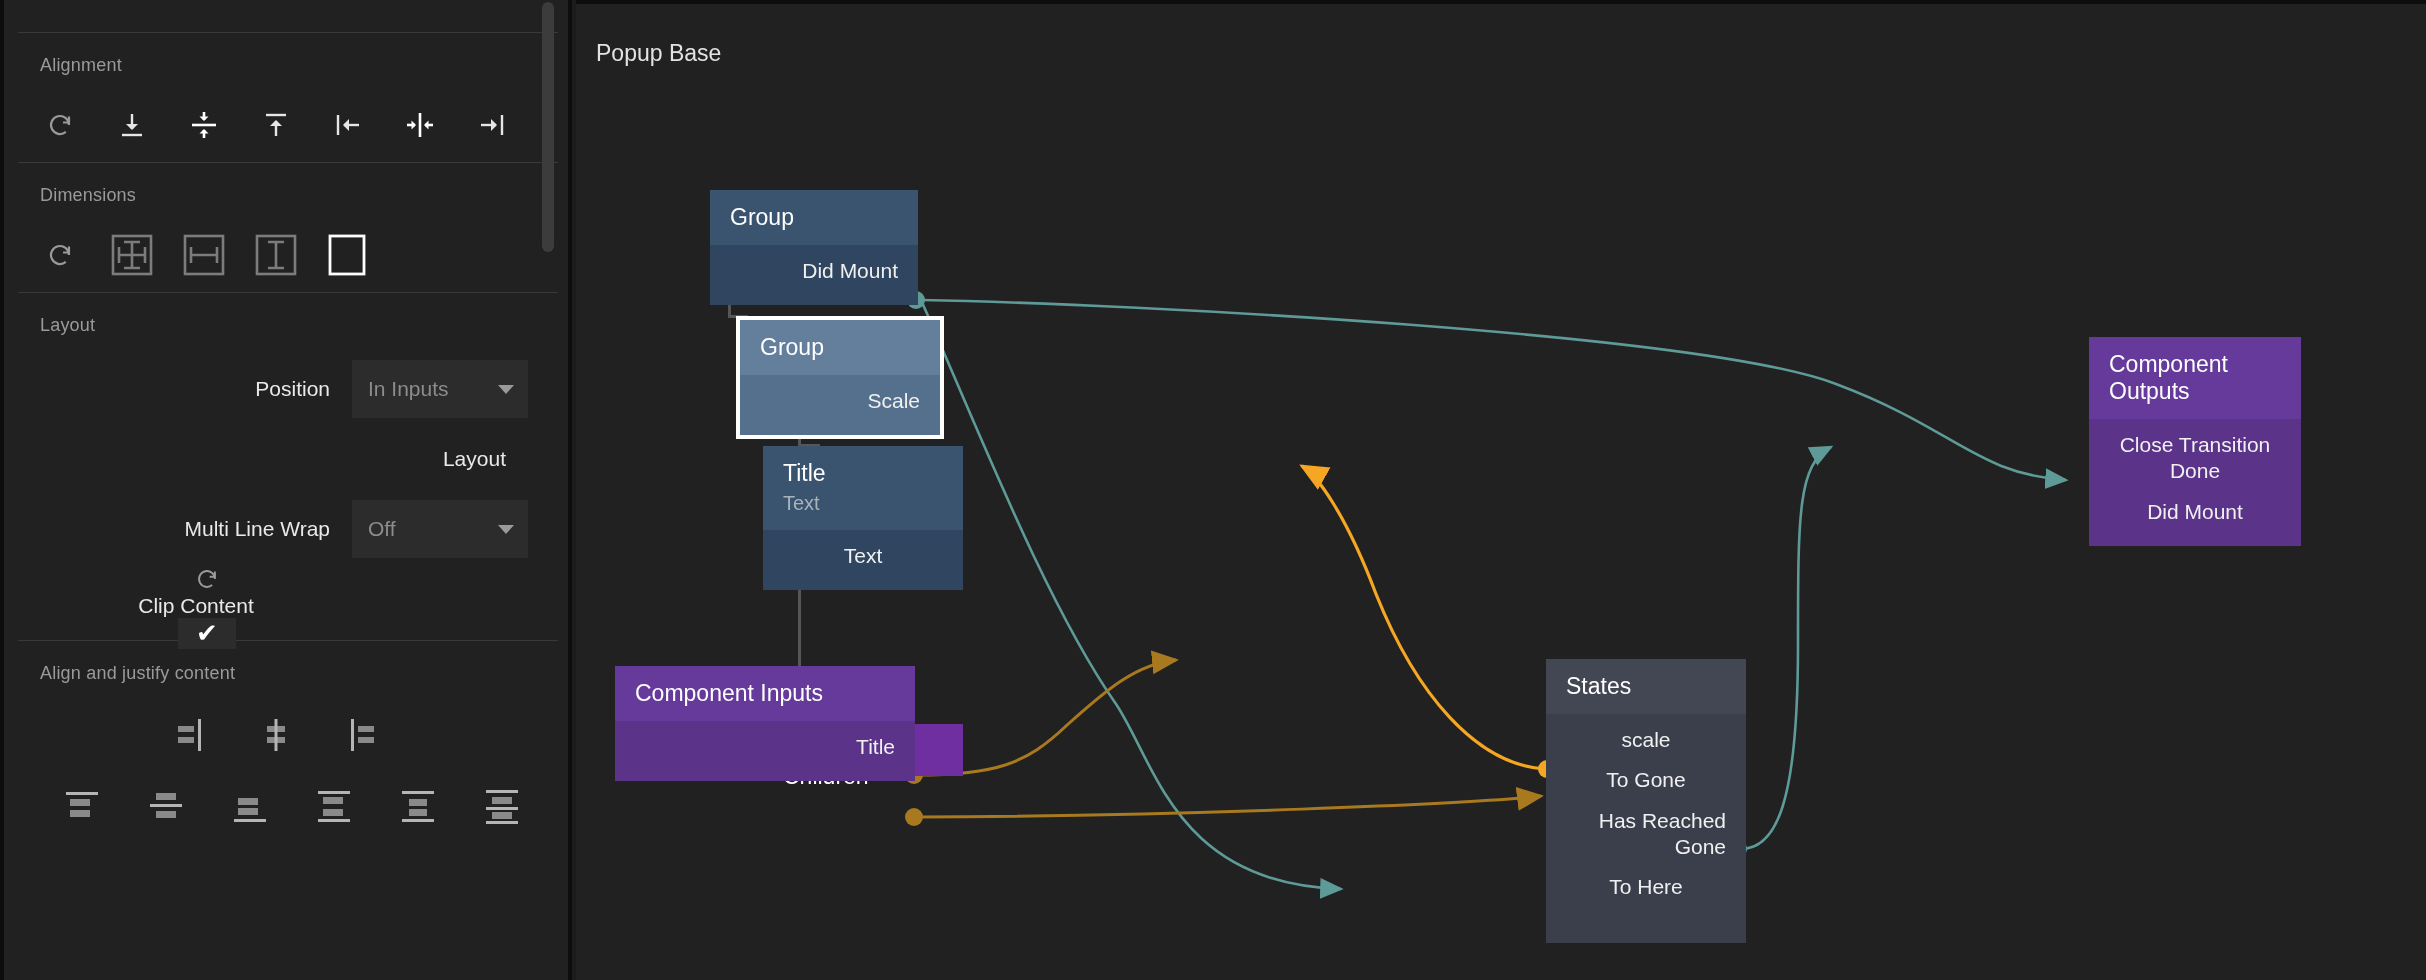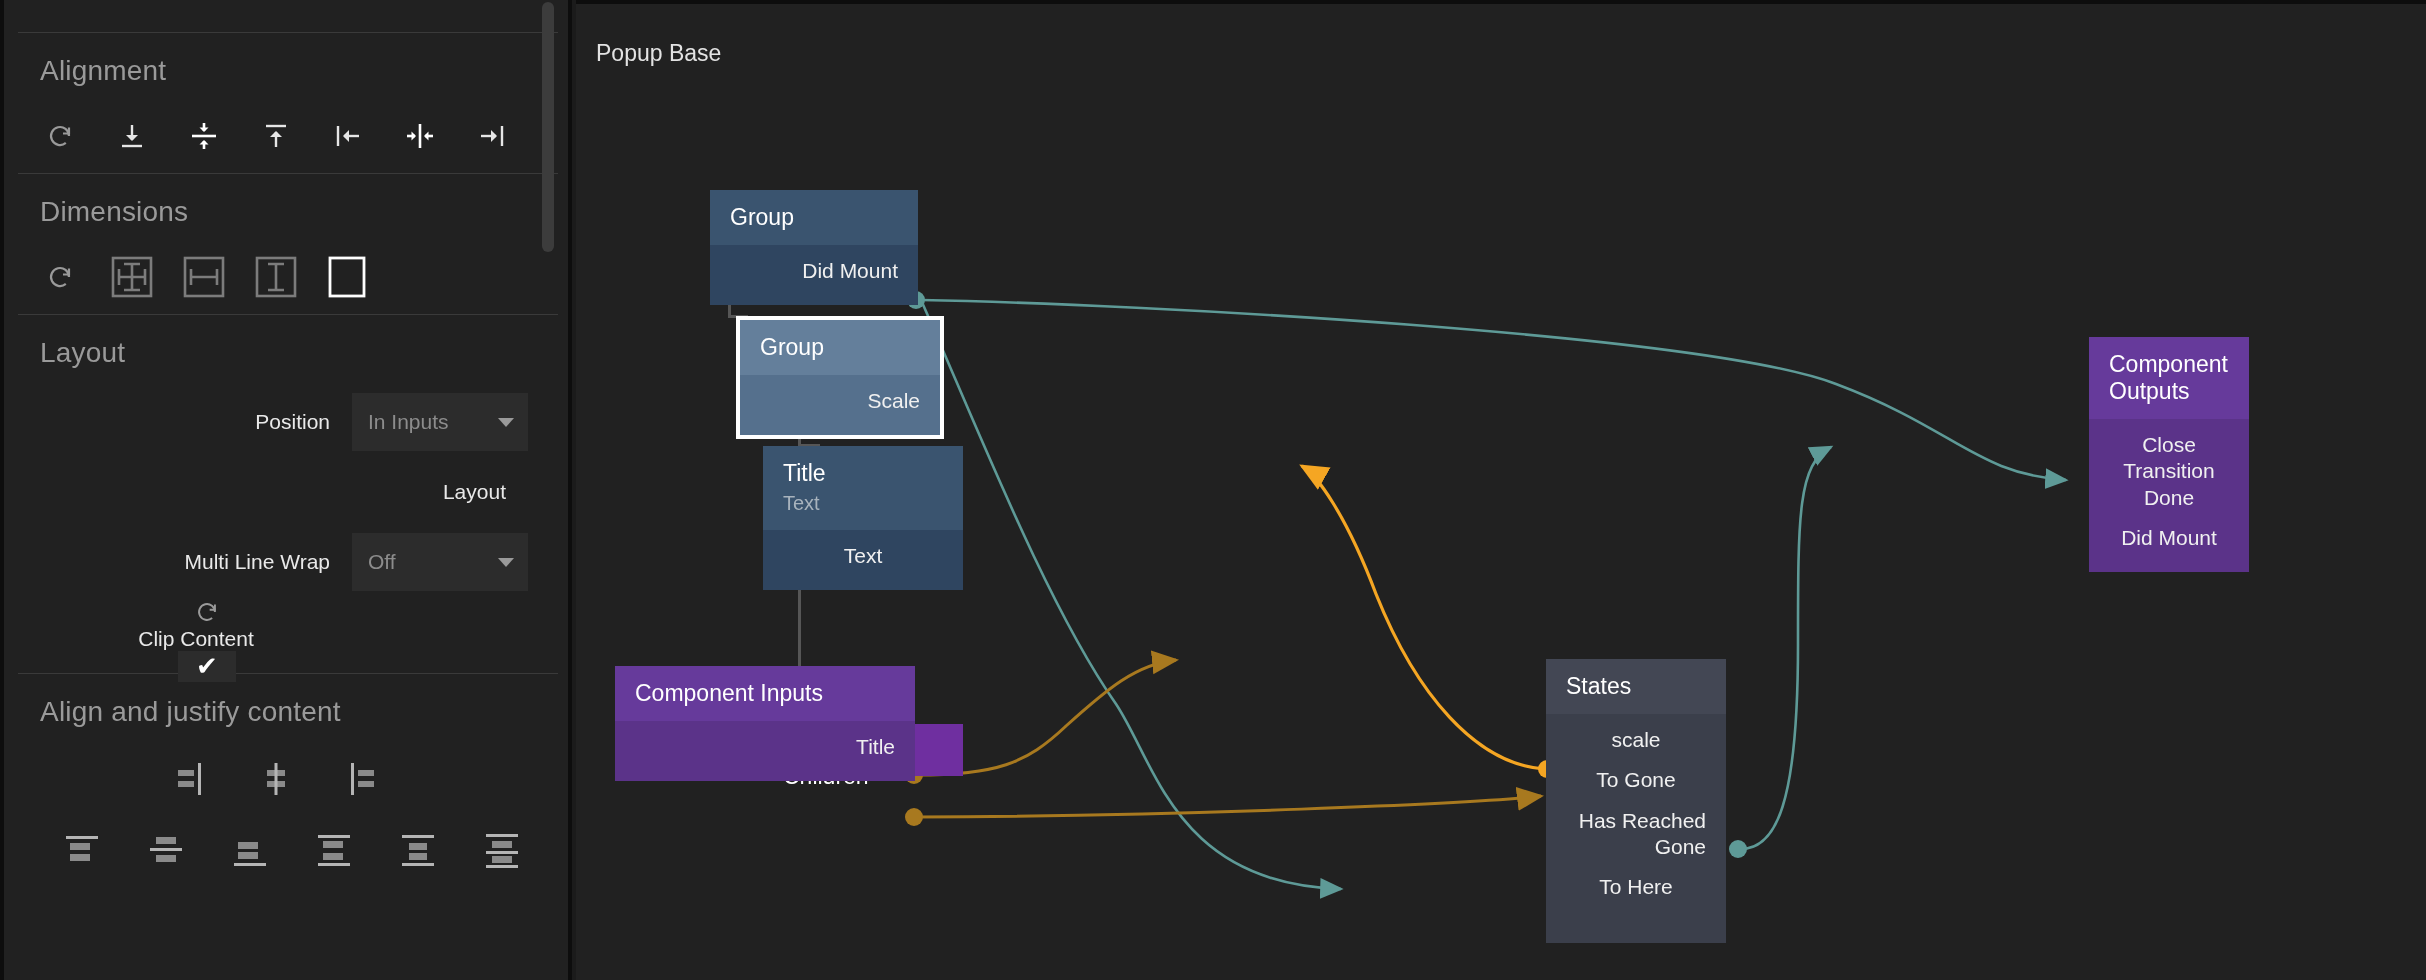--- a/index.html
+++ b/index.html
@@ -17,21 +17,21 @@
     width: 572px; height: 980px;
     background: #212121;
     border-left: 4px solid #0d0d0d;
     box-sizing: border-box;
     overflow: hidden;
   }
   .panel-top-strip { height: 32px; background: #212121; }
   .sep { height: 1px; background: #3a3a3a; margin: 0 14px; }
   .section { padding: 0 0 6px 0; }
   .section-title {
-    color: #9a9a9a; font-size: 28px; padding: 22px 16px 18px 36px; letter-spacing: .2px;
+    color: #9a9a9a; font-size: 18px; padding: 22px 16px 18px 36px; letter-spacing: .2px;
   }
   .icon-row { display: flex; align-items: center; height: 62px; padding-left: 20px; gap: 0; }
   .icon-btn {
     width: 72px; height: 56px; display: flex; align-items: center; justify-content: center;
     cursor: pointer;
   }
   .icon-btn svg { display: block; }
 
   
   .form-row {
@@ -406,31 +406,31 @@
       <div class="node-header" style="padding-top:12px;">Component Children</div>
     </div>
 
     <div class="node n-purple" style="left:39px; top:662px; width:300px;">
       <div class="node-header">Component Inputs</div>
       <div class="node-body">
         <div class="port out">Title</div>
       </div>
     </div>
 
-    <div class="node n-gray" style="left:970px; top:655px; width:180px;border-radius:25px;">
+    <div class="node n-gray" style="left:970px; top:655px; width:200px;border-radius:25px;">
       <div class="node-header">States</div>
       <div class="node-body" style="padding-bottom:36px;">
         <div class="port in">scale</div>
         <div class="port in">To Gone</div>
         <div class="port out">Has Reached Gone</div>
         <div class="port in">To Here</div>
       </div>
     </div>
 
-    <div class="node n-purple" style="left:1513px; top:333px; width:160px;">
+    <div class="node n-purple" style="left:1513px; top:333px; width:212px;">
       <div class="node-header">Component Outputs</div>
       <div class="node-body">
         <div class="port in">Close Transition Done</div>
         <div class="port in">Did Mount</div>
       </div>
     </div>
 
   </div>
 </div>
 

